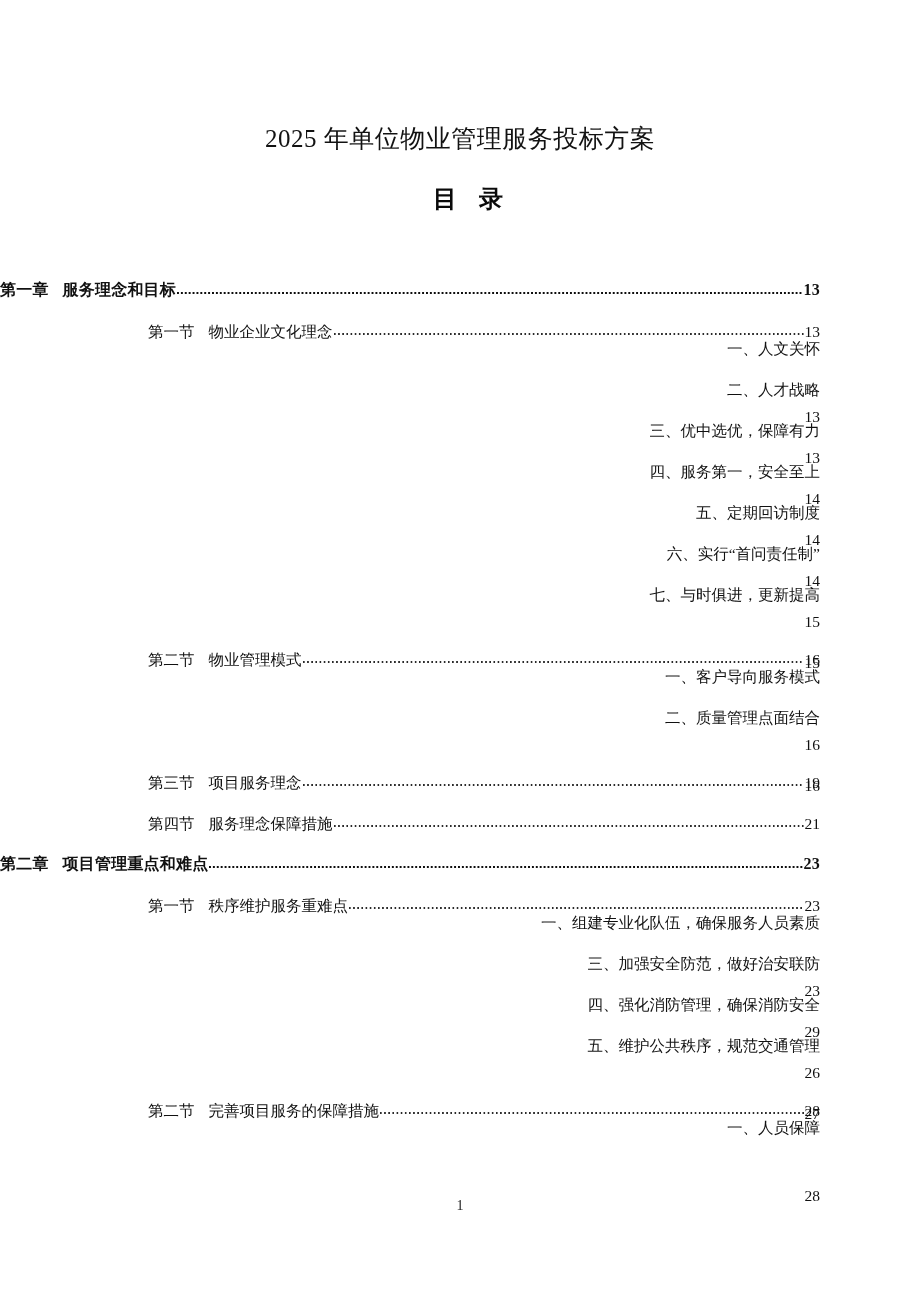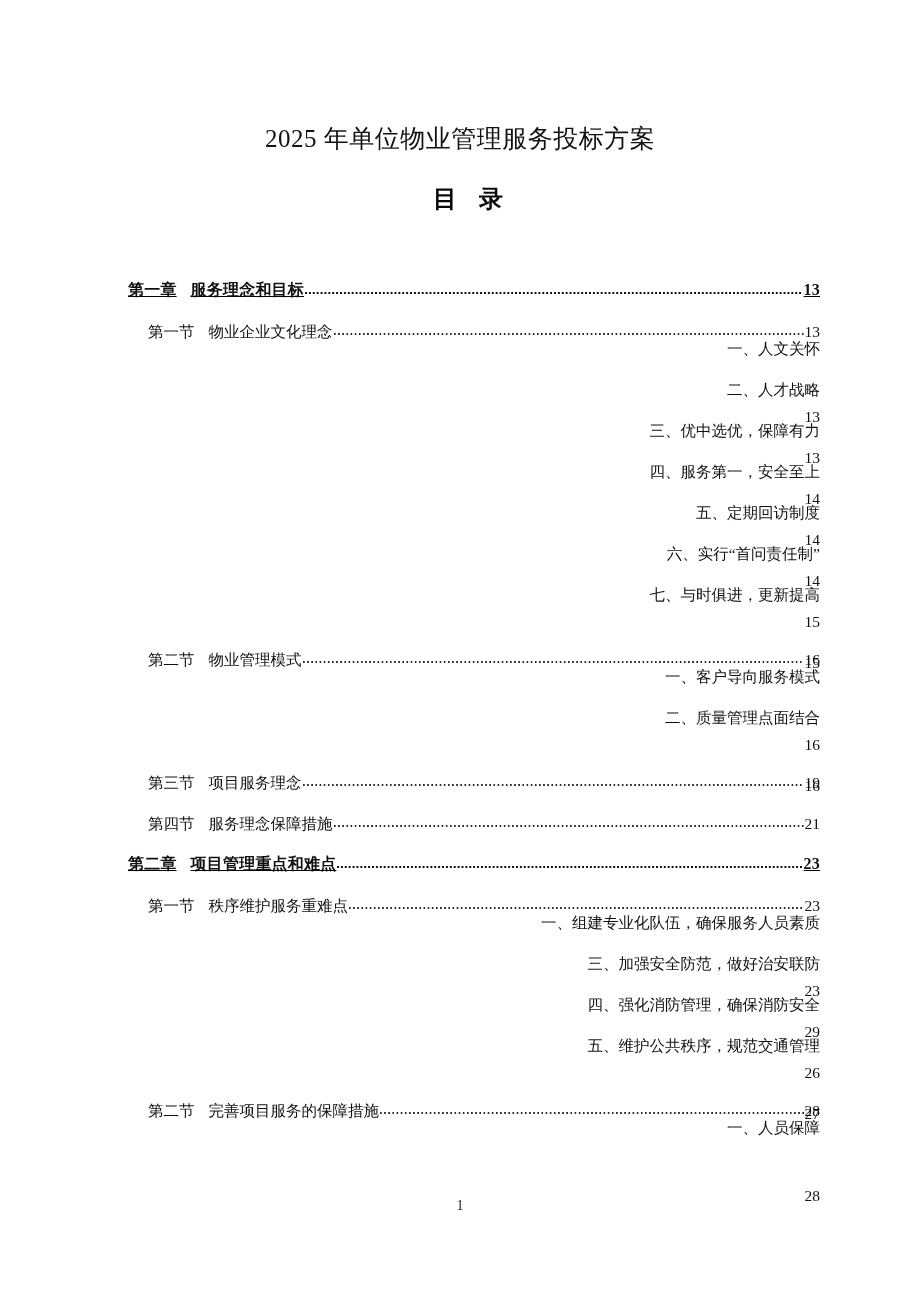--- a/index.html
+++ b/index.html
@@ -88,22 +88,20 @@
   .toc-row .pageno {
     font-size: 15.5px;
     line-height: 1.1;
     color: #111111;
     flex: 0 0 auto;
     font-family: "Liberation Serif", "DejaVu Serif", serif;
     margin-top: 48px;
   }
   
   .toc-row.lvl1 {
-    padding-left: 128px;
-    text-decoration: underline;
   }
   .toc-row.lvl1 .label,
   .toc-row.lvl1 .pageno {
     font-weight: 700;
     font-size: 16px;
     letter-spacing: 0.2px;
   }
   .toc-row.lvl1 .leader::after {
     background-image: radial-gradient(circle at 1px 1px, #0d0d0d 1.05px, rgba(255,255,255,0) 1.25px);
     background-size: 3.9px 2px;

